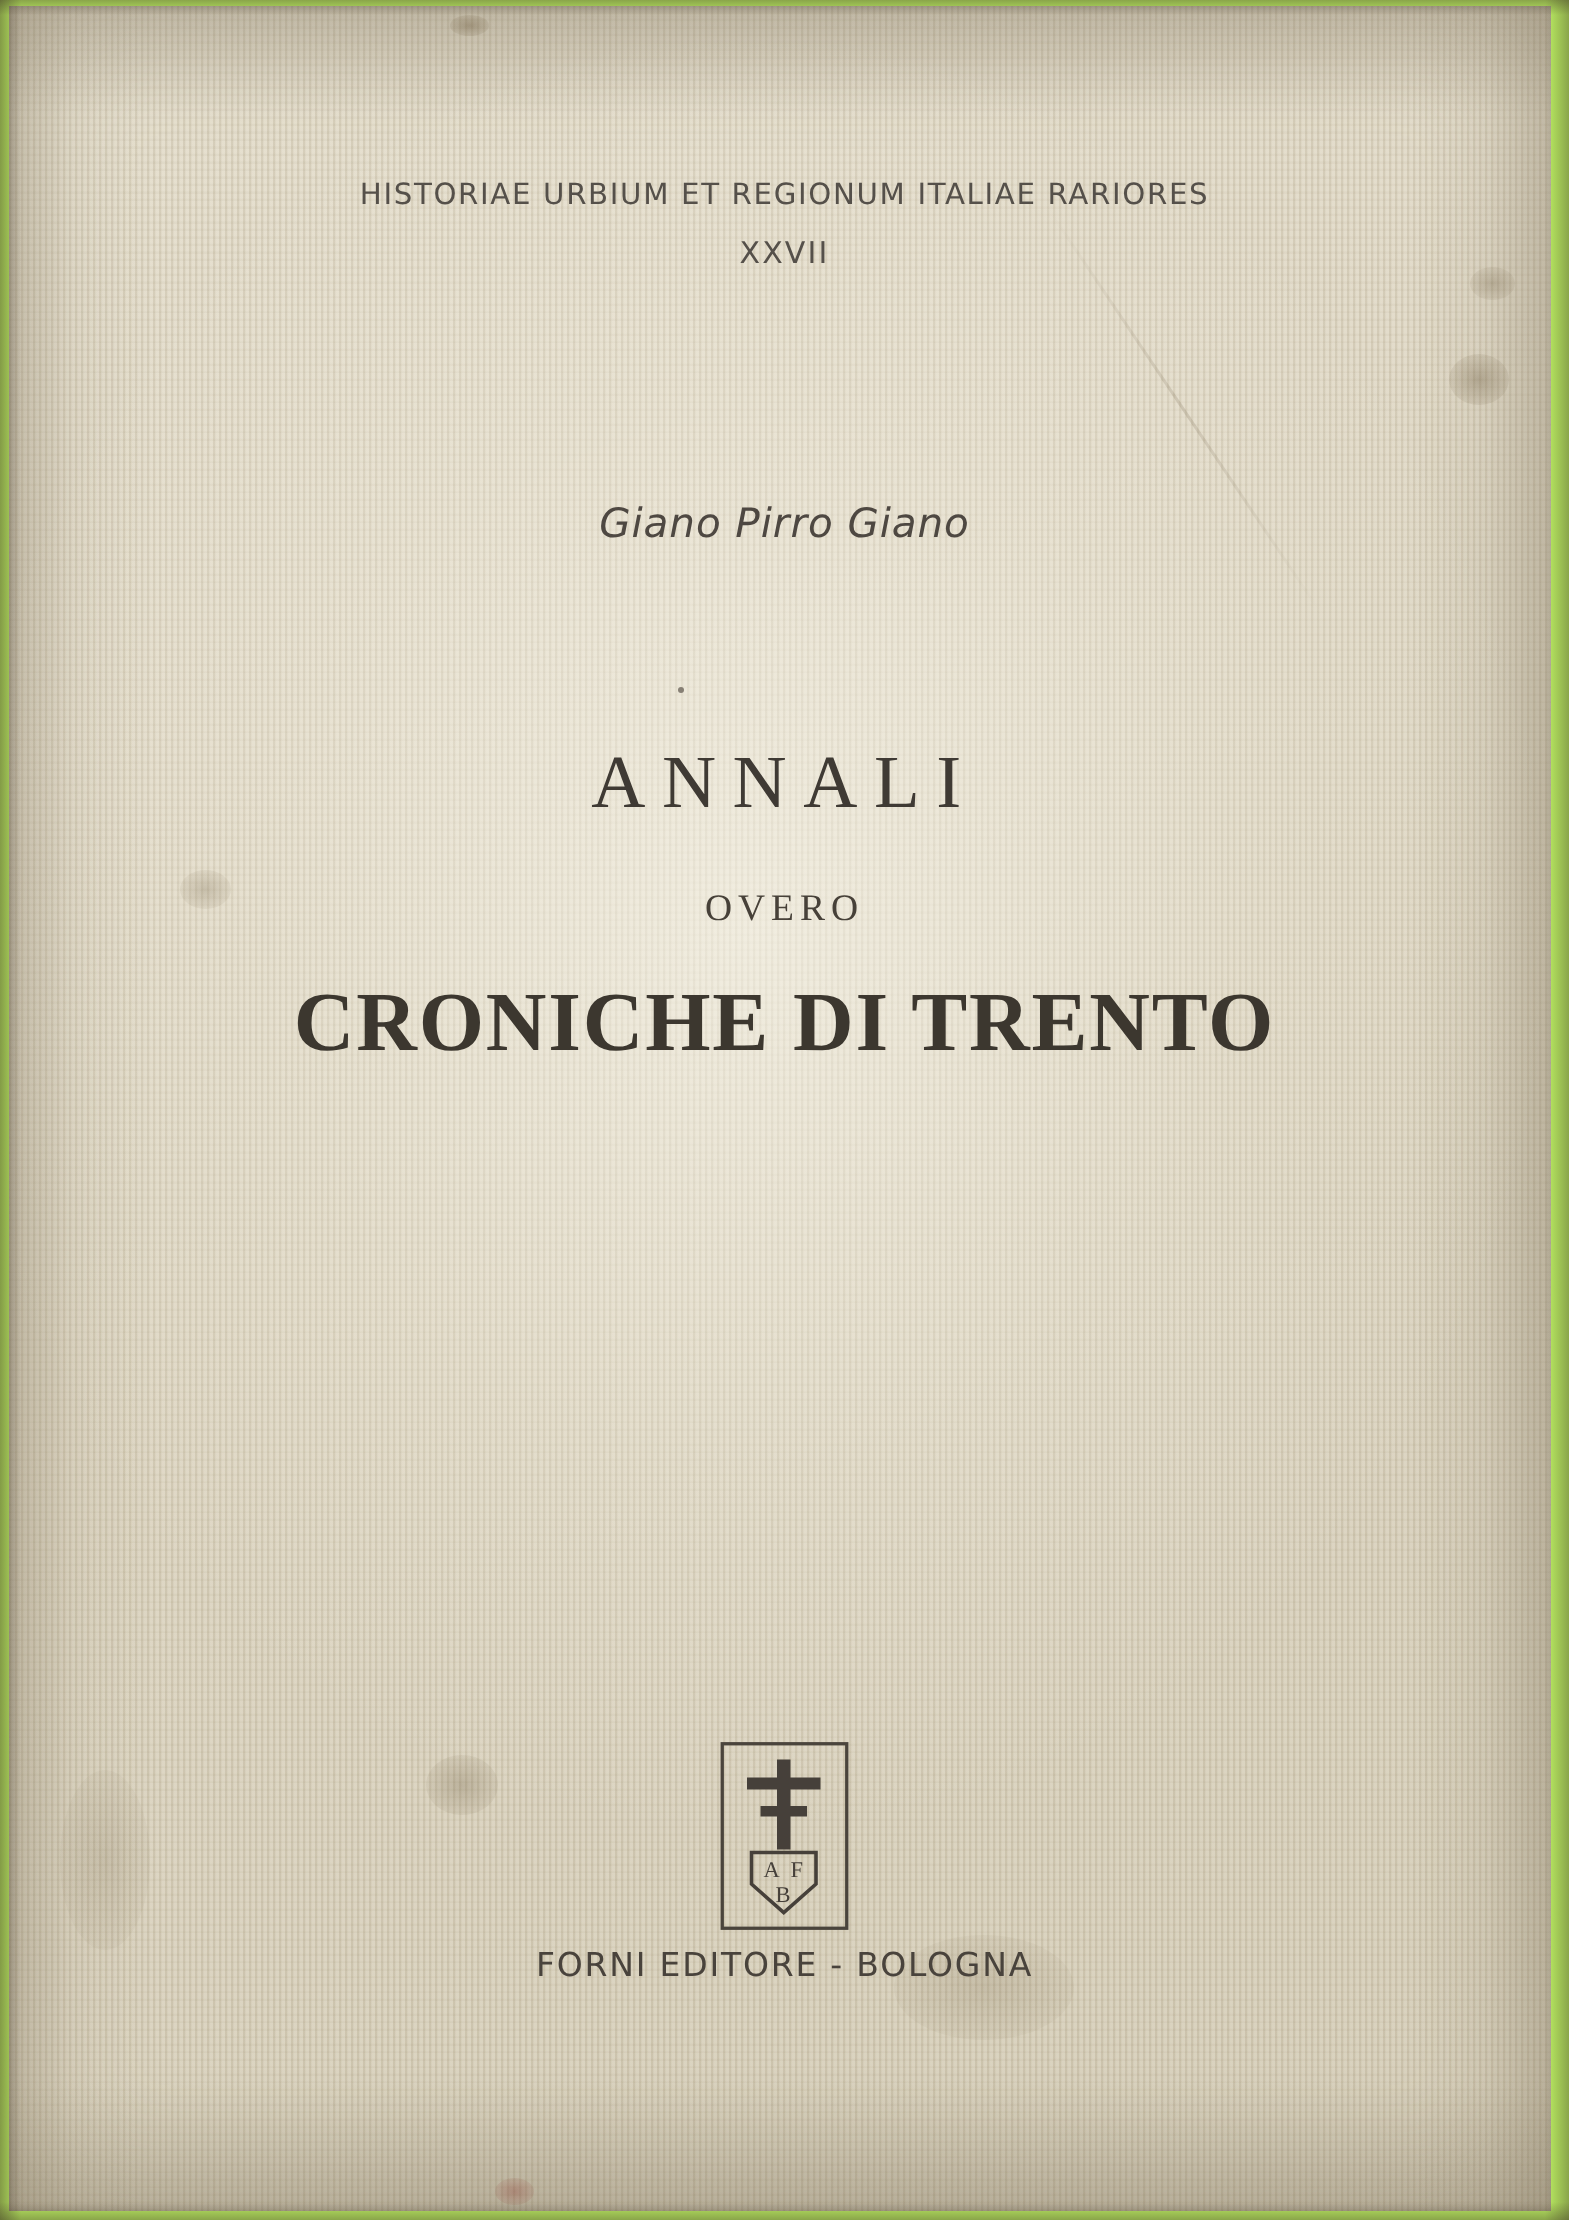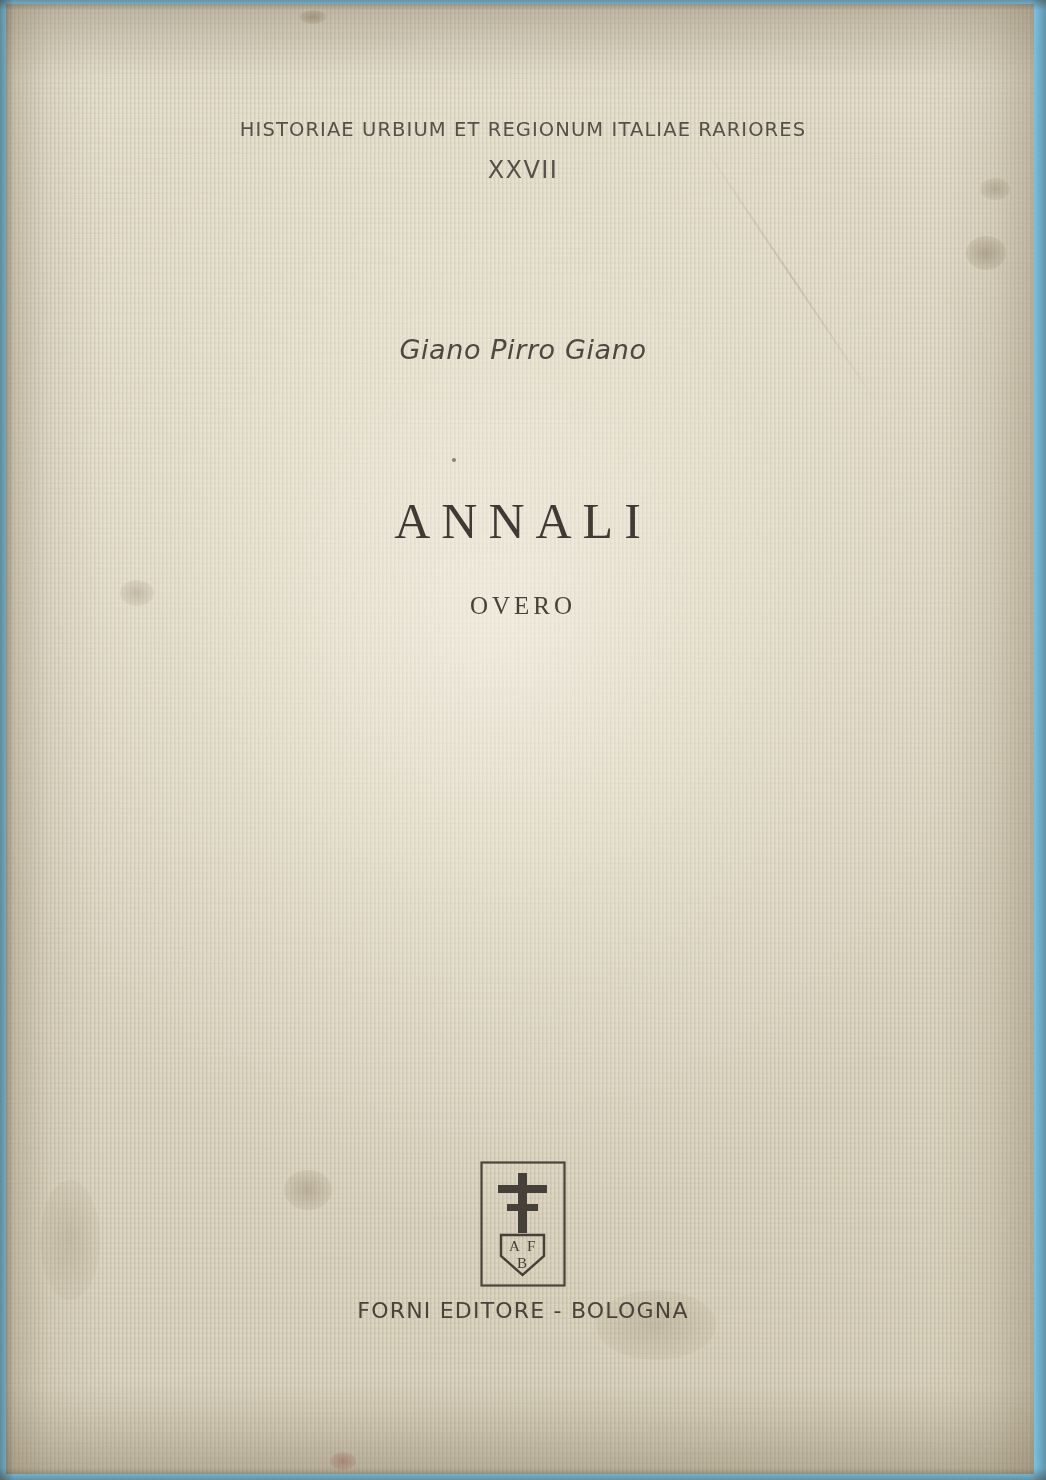--- a/index.html
+++ b/index.html
@@ -8,21 +8,21 @@
     background: #6d6a64;
   }
   body {
     font-family: "Liberation Serif", serif;
   }
   .page {
     position: relative;
     width: 1046px;
     height: 1480px;
     overflow: hidden;
-    background: #7dd3fc;
+    background: #bef264;
   }
 
   
   .paper {
     position: absolute;
     left: 6px;
     top: 4px;
     width: 1028px;
     height: 1470px;
     background:
@@ -63,21 +63,21 @@
     color: #55504a;
     text-transform: uppercase;
   }
   .series-num {
     position: absolute;
     top: 156px;
     left: 0;
     width: 100%;
     text-align: center;
     font-family: "DejaVu Sans", sans-serif;
-    font-size: 24px;
+    font-size: 20px;
     letter-spacing: 1.4px;
     color: #55504a;
   }
 
   .author {
     position: absolute;
     top: 334px;
     left: 0;
     width: 100%;
     text-align: center;
@@ -214,20 +214,21 @@
 
     <div class="series">HISTORIAE URBIUM ET REGIONUM ITALIAE RARIORES</div>
     <div class="series-num">XXVII</div>
 
     <div class="author">Giano Pirro Giano</div>
 
     <div class="tiny-mark"></div>
 
     <div class="title-main">ANNALI</div>
     <div class="title-sub">OVERO</div>
+    <div class="title-big">CRONICHE DI TRENTO</div>
 
     <div class="logo">
       <svg width="86" height="126" viewBox="0 0 86 126" xmlns="http://www.w3.org/2000/svg">
         <rect x="1.5" y="1.5" width="83" height="123" fill="none" stroke="#4a443c" stroke-width="2.2"></rect>
 
         <rect x="38" y="12" width="9" height="60" fill="#46403a"></rect>
         <rect x="18" y="24" width="49" height="8" fill="#46403a"></rect>
         <rect x="27" y="43" width="31" height="7" fill="#46403a"></rect>
 
         <path d="M21 74 H64 V95 L42.5 114 L21 95 Z" fill="none" stroke="#46403a" stroke-width="2.4"></path>

